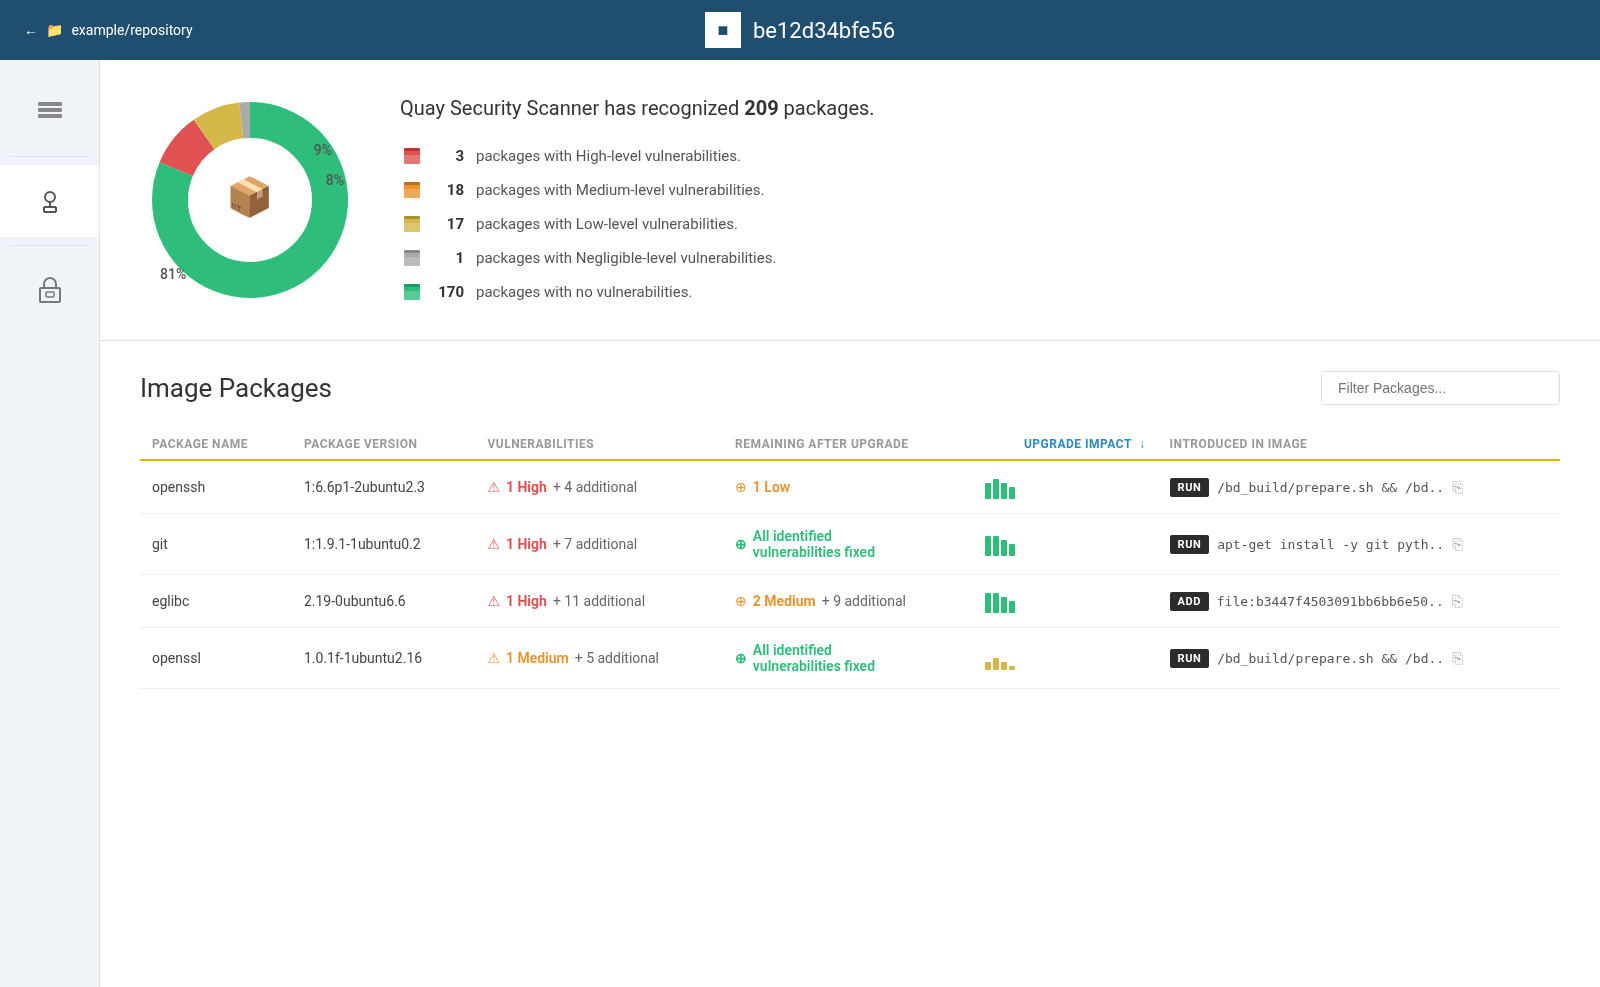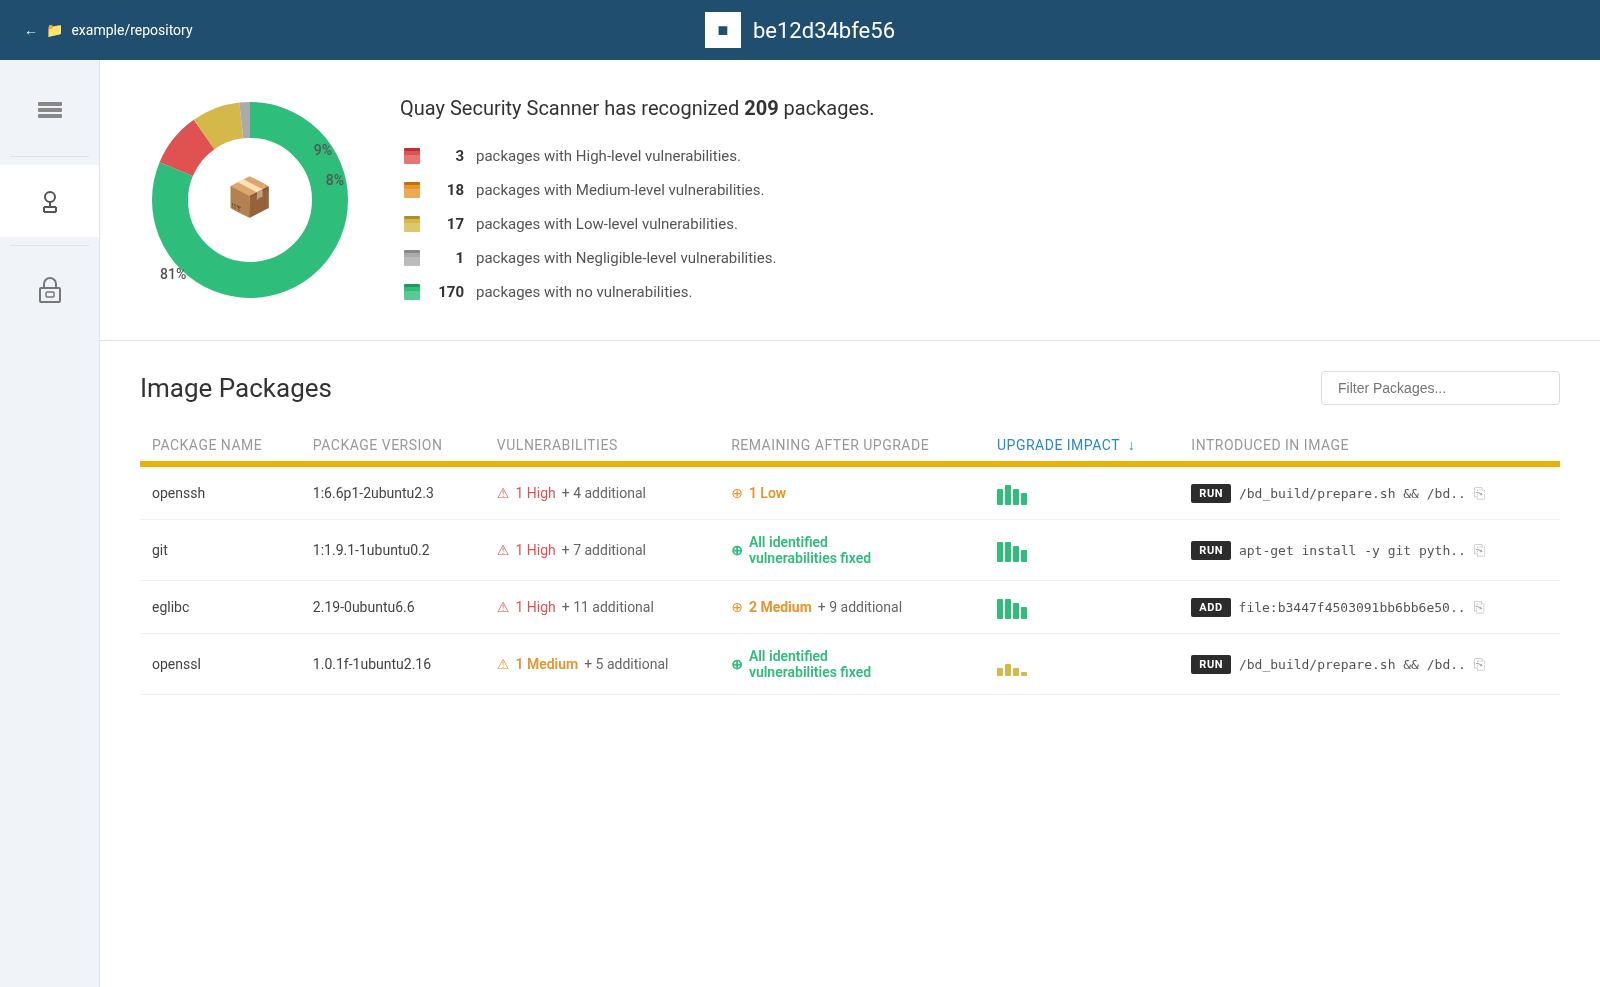--- a/index.html
+++ b/index.html
@@ -214,46 +214,47 @@
       outline: none;
     }
 
     
     .packages-table {
       width: 100%;
       border-collapse: collapse;
     }
     .packages-table th {
       text-align: left;
-      font-size: 14px;
-      font-weight: 400;
+      font-size: 12px;
+      font-weight: 700;
       color: #999;
       letter-spacing: 0.5px;
       padding: 8px 12px;
-      border-bottom: 6px solid #eab308;
+      border-bottom: 2px solid #eab308;
       text-transform: uppercase;
     }
     .packages-table th.sortable {
       color: #2b8ac4;
       cursor: pointer;
+      text-align: right;
     }
     .packages-table td {
       padding: 14px 12px;
       font-size: 14px;
       color: #444;
       border-bottom: 1px solid #f0f0f0;
       vertical-align: middle;
     }
     .vuln-badge {
       display: flex;
       align-items: center;
       gap: 6px;
       flex-wrap: wrap;
     }
-    .vuln-high { color: #e05252; font-weight: 400; }
+    .vuln-high { color: #e05252; font-weight: 700; }
     .vuln-medium { color: #e8942a; font-weight: 600; }
     .vuln-additional { color: #666; }
 
     .remaining-fixed {
       color: #2ebd7b;
       display: flex;
       align-items: center;
       gap: 6px;
       font-weight: 600;
     }

